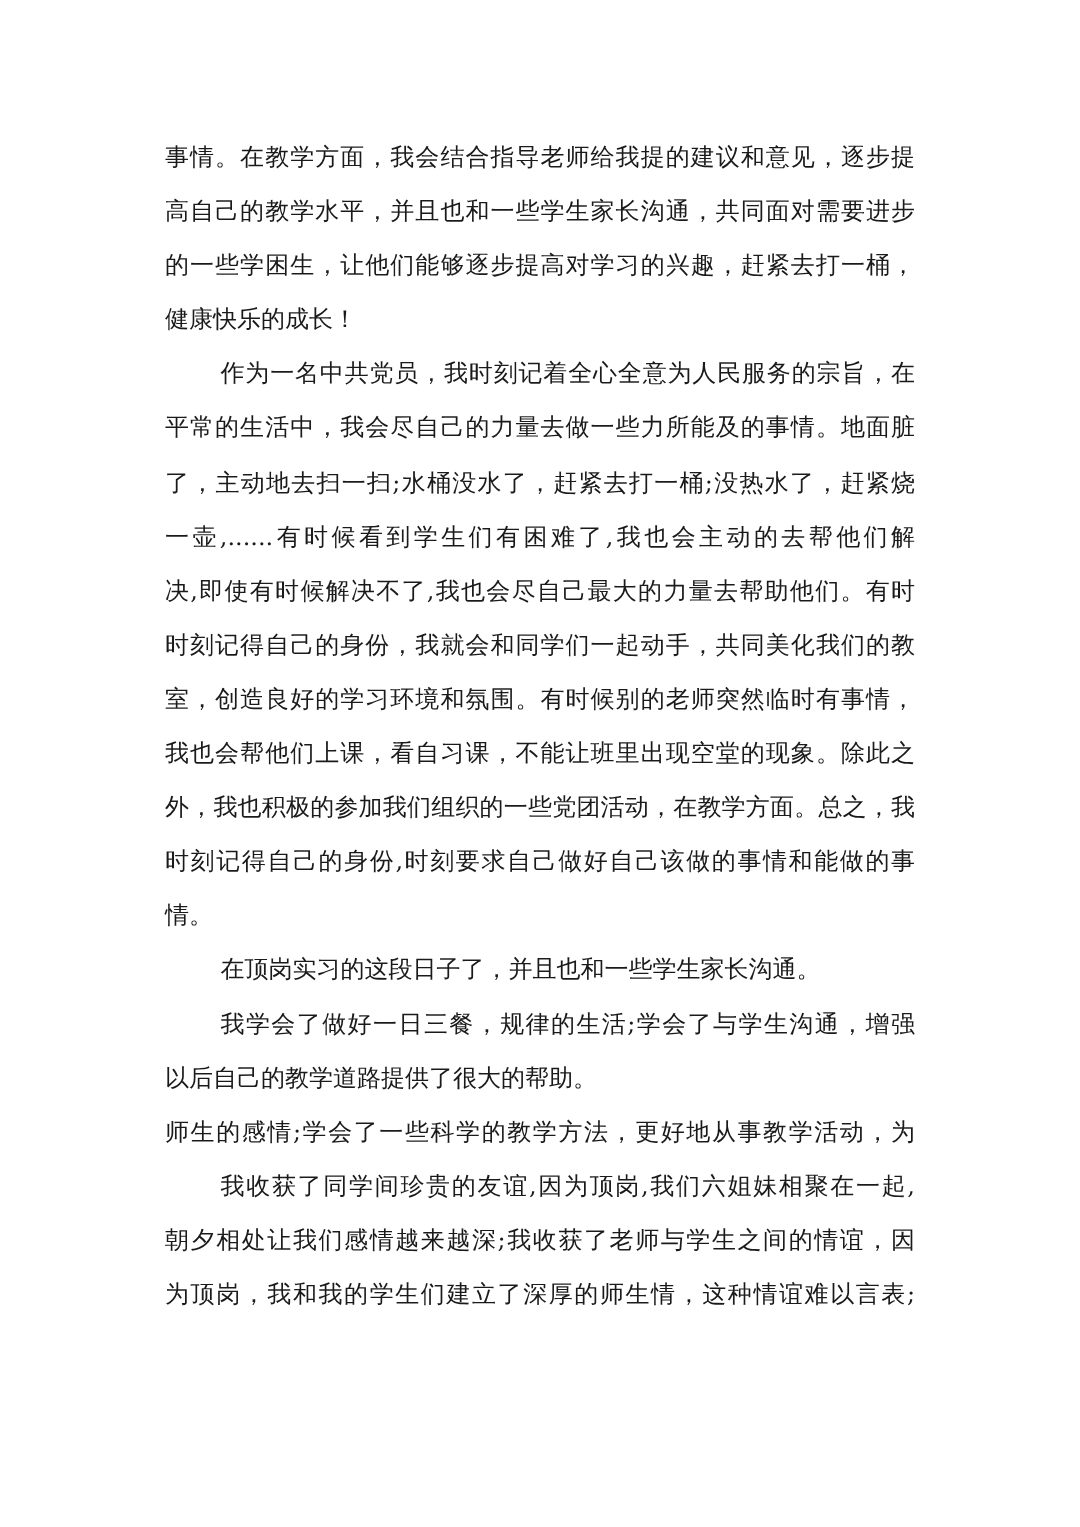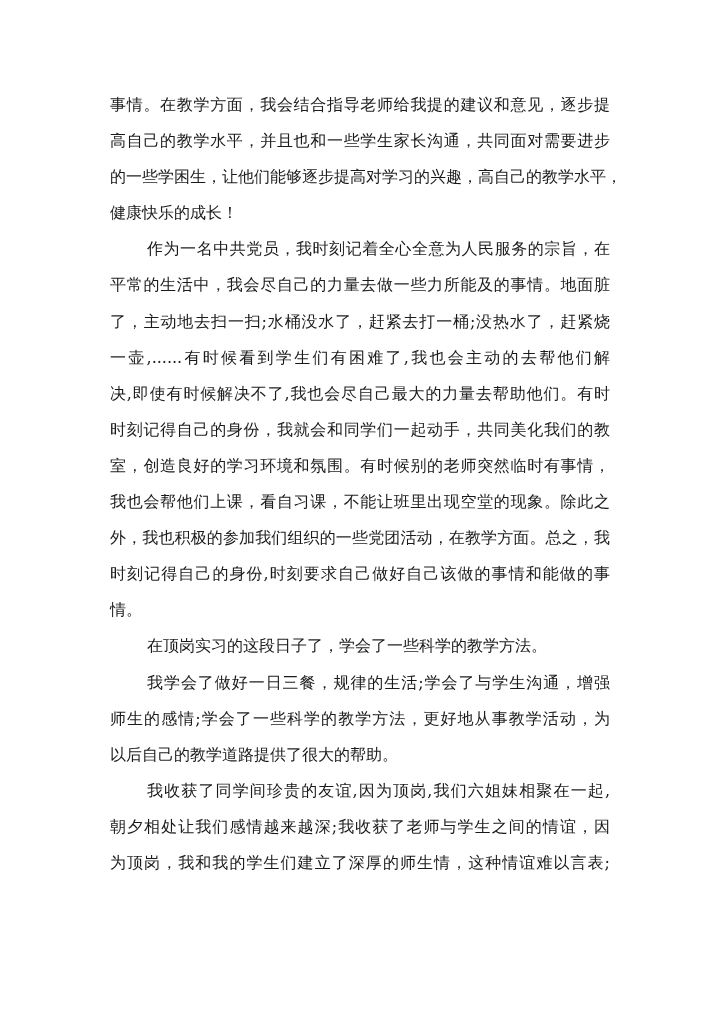--- a/index.html
+++ b/index.html
@@ -36,33 +36,33 @@
     .line.indent {
       padding-left: 37px;
     }
   </style>
 </head>
 <body>
 
 <div class="page">
   <div class="line">事情。在教学方面，我会结合指导老师给我提的建议和意见，逐步提</div>
   <div class="line">高自己的教学水平，并且也和一些学生家长沟通，共同面对需要进步</div>
-  <div class="line">的一些学困生，让他们能够逐步提高对学习的兴趣，高自己的教学水平，</div>
+  <div class="line">的一些学困生，让他们能够逐步提高对学习的兴趣，赶紧去打一桶，</div>
   <div class="line last">健康快乐的成长！</div>
   <div class="line indent">作为一名中共党员，我时刻记着全心全意为人民服务的宗旨，在</div>
   <div class="line">平常的生活中，我会尽自己的力量去做一些力所能及的事情。地面脏</div>
   <div class="line">了，主动地去扫一扫;水桶没水了，赶紧去打一桶;没热水了，赶紧烧</div>
   <div class="line">一壶,......有时候看到学生们有困难了,我也会主动的去帮他们解</div>
   <div class="line">决,即使有时候解决不了,我也会尽自己最大的力量去帮助他们。有时</div>
   <div class="line">时刻记得自己的身份，我就会和同学们一起动手，共同美化我们的教</div>
   <div class="line">室，创造良好的学习环境和氛围。有时候别的老师突然临时有事情，</div>
   <div class="line">我也会帮他们上课，看自习课，不能让班里出现空堂的现象。除此之</div>
   <div class="line">外，我也积极的参加我们组织的一些党团活动，在教学方面。总之，我</div>
   <div class="line">时刻记得自己的身份,时刻要求自己做好自己该做的事情和能做的事</div>
   <div class="line last">情。</div>
-  <div class="line indent last">在顶岗实习的这段日子了，学会了一些科学的教学方法。</div>
+  <div class="line indent last">在顶岗实习的这段日子了，并且也和一些学生家长沟通。</div>
   <div class="line indent">我学会了做好一日三餐，规律的生活;学会了与学生沟通，增强</div>
+  <div class="line last">以后自己的教学道路提供了很大的帮助。</div>
   <div class="line">师生的感情;学会了一些科学的教学方法，更好地从事教学活动，为</div>
-  <div class="line last">以后自己的教学道路提供了很大的帮助。</div>
   <div class="line indent">我收获了同学间珍贵的友谊,因为顶岗,我们六姐妹相聚在一起,</div>
   <div class="line">朝夕相处让我们感情越来越深;我收获了老师与学生之间的情谊，因</div>
   <div class="line">为顶岗，我和我的学生们建立了深厚的师生情，这种情谊难以言表;</div>
 </div>
 
 </body></html>

